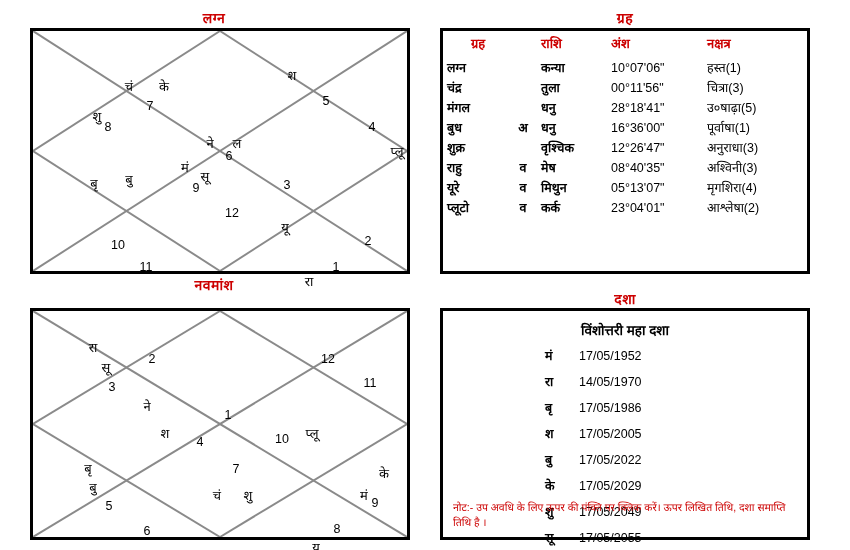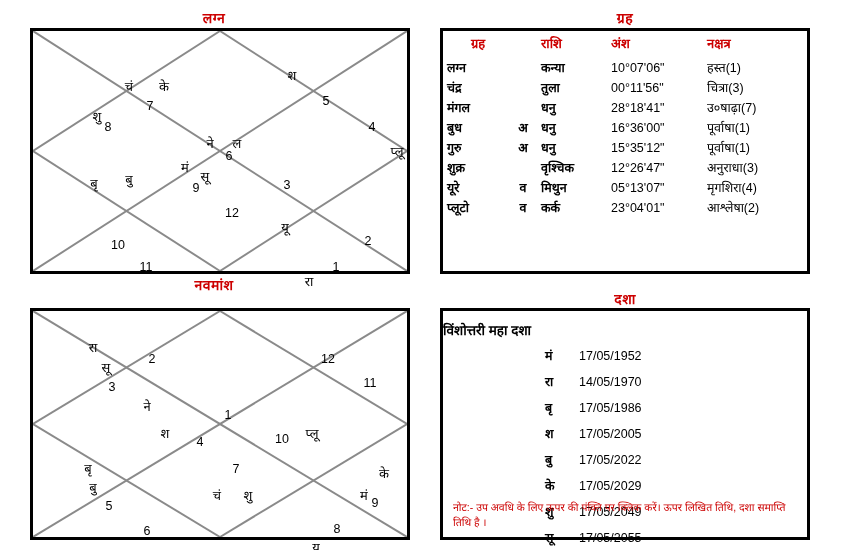--- a/index.html
+++ b/index.html
@@ -76,20 +76,21 @@
     vertical-align: baseline;
   }
   td.pname { font-weight: bold; width: 58px; }
   td.retro { width: 20px; text-align: center; font-weight: bold; }
   td.rashi { font-weight: bold; width: 62px; }
   td.deg   { width: 88px; }
   td.nak   { }
 
   
   .dasha-title {
+    text-align: center;
     font-weight: bold;
     font-size: 13.5px;
     margin: 10px 0 8px 0;
   }
   .dasha-list {
     margin: 0 auto;
     width: 160px;
     font-size: 12.5px;
   }
   .dasha-row {
@@ -220,44 +221,44 @@
             <td class="retro"></td>
             <td class="rashi">तुला</td>
             <td class="deg">00°11'56"</td>
             <td class="nak">चित्रा(3)</td>
           </tr>
           <tr>
             <td class="pname">मंगल</td>
             <td class="retro"></td>
             <td class="rashi">धनु</td>
             <td class="deg">28°18'41"</td>
-            <td class="nak">उ०षाढ़ा(7)</td>
+            <td class="nak">उ०षाढ़ा(5)</td>
           </tr>
           <tr>
             <td class="pname">बुध</td>
             <td class="retro">अ</td>
             <td class="rashi">धनु</td>
             <td class="deg">16°36'00"</td>
             <td class="nak">पूर्वाषा(1)</td>
           </tr>
           <tr>
-            <td class="pname">गुरु</td>
-            <td class="retro">अ</td>
-            <td class="rashi">धनु</td>
-            <td class="deg">15°35'12"</td>
-            <td class="nak">पूर्वाषा(1)</td>
-          </tr>
-          <tr>
             <td class="pname">शुक्र</td>
             <td class="retro"></td>
             <td class="rashi">वृश्चिक</td>
             <td class="deg">12°26'47"</td>
             <td class="nak">अनुराधा(3)</td>
           </tr>
           <tr>
+            <td class="pname">राहु</td>
+            <td class="retro">व</td>
+            <td class="rashi">मेष</td>
+            <td class="deg">08°40'35"</td>
+            <td class="nak">अश्विनी(3)</td>
+          </tr>
+          <tr>
             <td class="pname">यूरे</td>
             <td class="retro">व</td>
             <td class="rashi">मिथुन</td>
             <td class="deg">05°13'07"</td>
             <td class="nak">मृगशिरा(4)</td>
           </tr>
           <tr>
             <td class="pname">प्लूटो</td>
             <td class="retro">व</td>
             <td class="rashi">कर्क</td>

